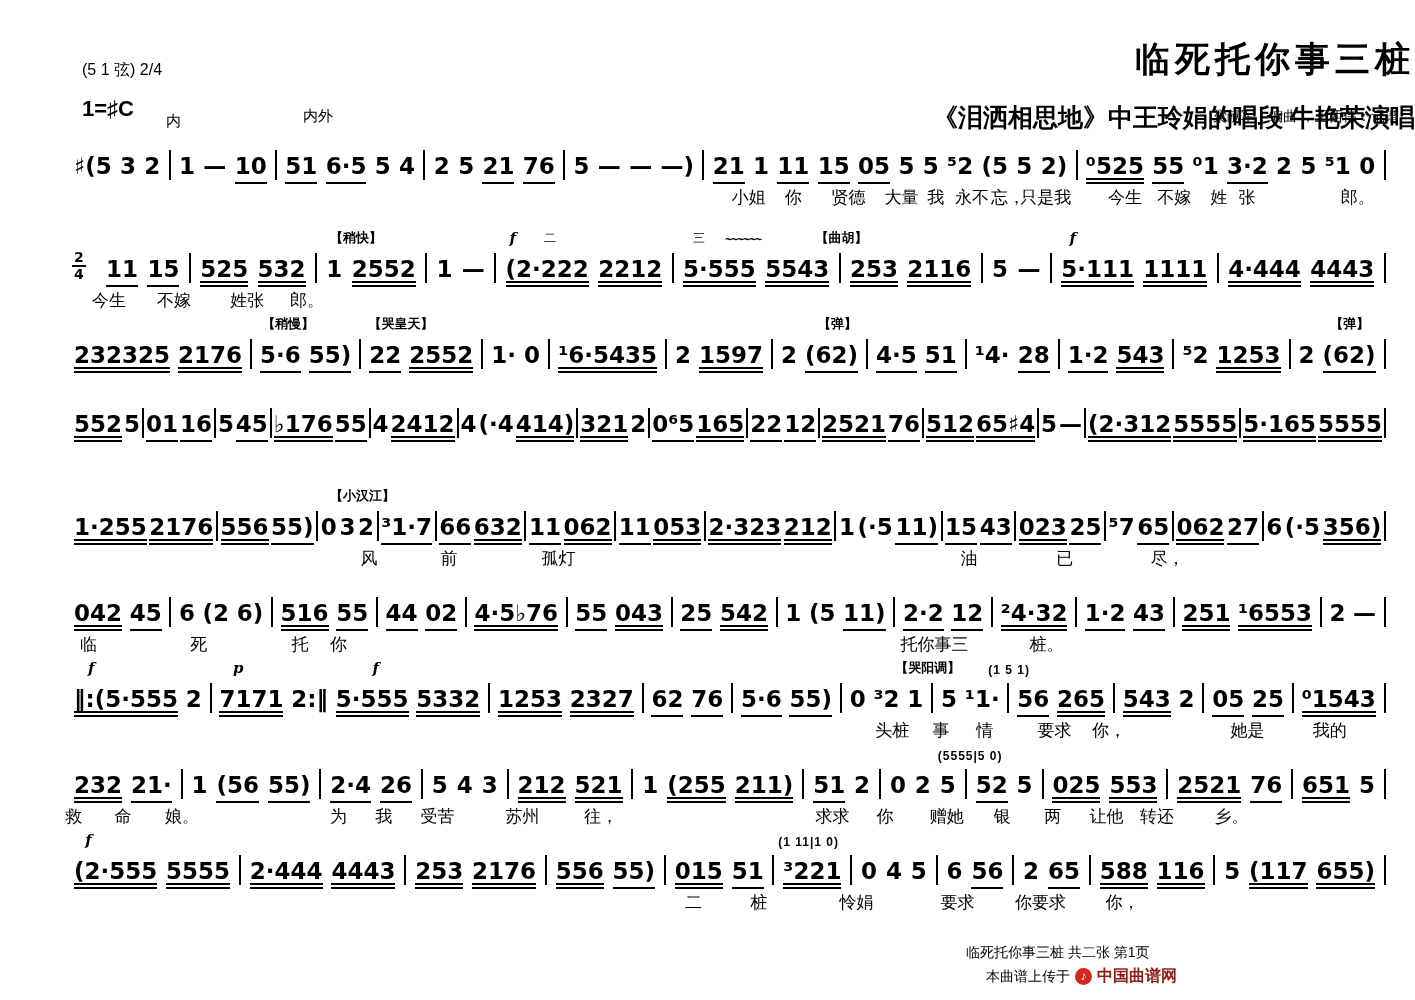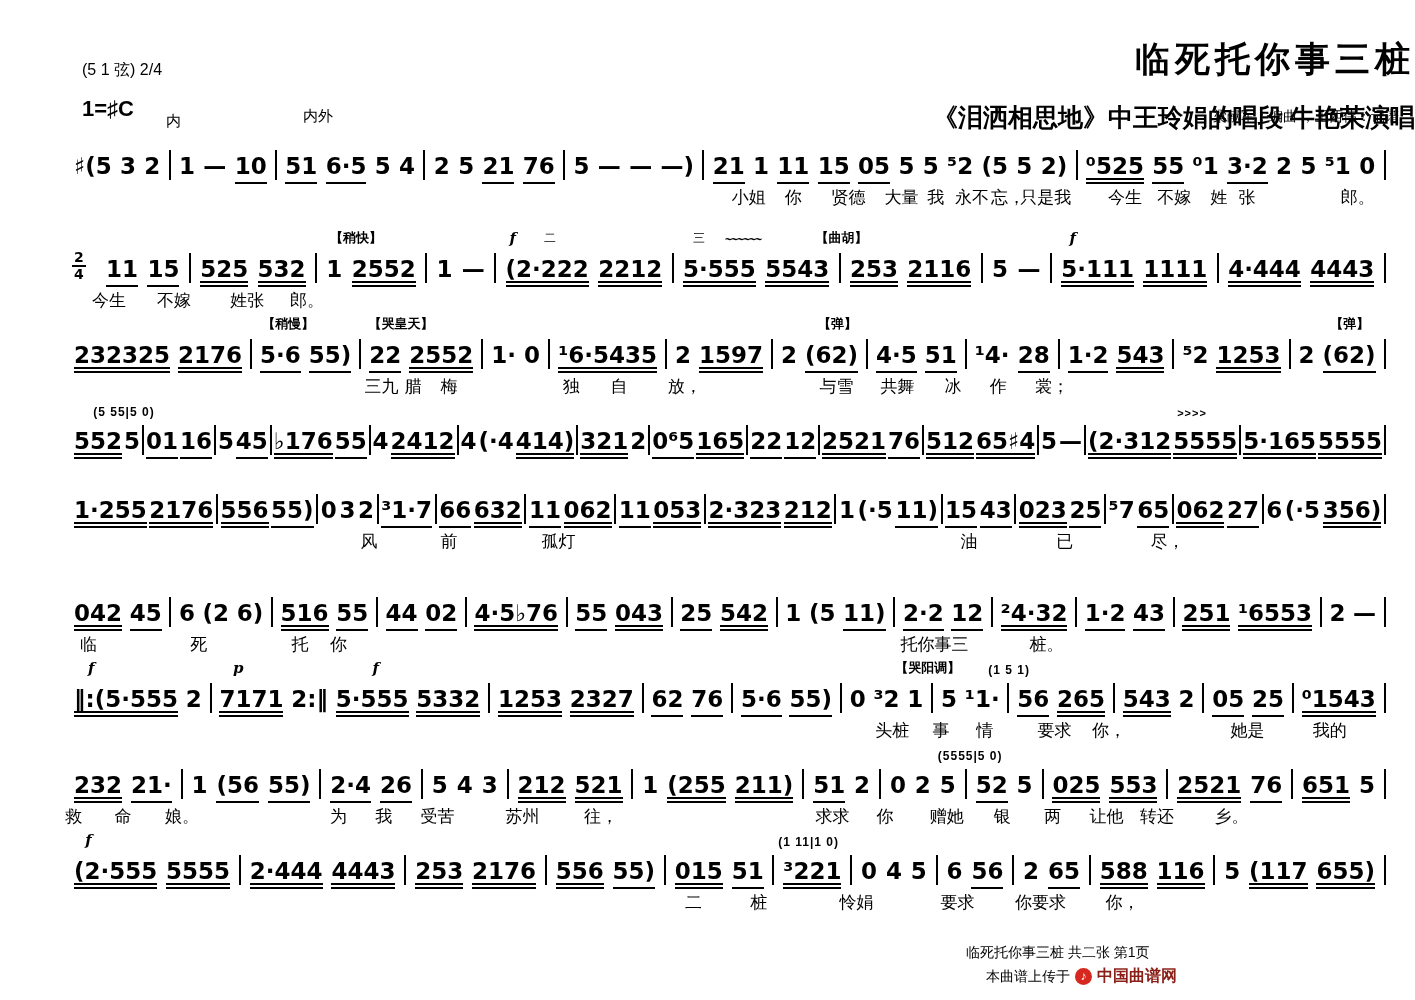--- a/index.html
+++ b/index.html
@@ -216,40 +216,23 @@
       <span class="tok u1">1·2</span>
       <span class="tok u2">543</span>
       <span class="bar"></span>
       <span class="tok">⁵2</span>
       <span class="tok u2">1253</span>
       <span class="bar"></span>
       <span class="tok">2</span>
       <span class="tok u1">(62)</span>
       <span class="bar"></span>
     </div>
-  <div class="lyrics">
-    <span style="left:22.9%">三九</span>
-    <span style="left:25.9%">腊</span>
-    <span style="left:28.6%">梅</span>
-    <span style="left:37.8%">独</span>
-    <span style="left:41.4%">自</span>
-    <span style="left:45.7%">放，</span>
-    <span style="left:57.1%">与雪</span>
-    <span style="left:61.7%">共舞</span>
-    <span style="left:66.5%">冰</span>
-    <span style="left:69.9%">作</span>
-    <span style="left:73.3%">裳；</span>
-  </div>
 </div>
 
 <div class="line" style="top:400px">
-  <div class="annots">
-    <span class="fig" style="left:2.5%">(5 55|5 0)</span>
-    <span class="acc" style="left:84%">&gt;&gt;&gt;&gt;</span>
-  </div>
   <div class="notes-row">
       <span class="tok u2">552</span>
       <span class="tok">5</span>
       <span class="bar"></span>
       <span class="tok u1">01</span>
       <span class="tok u1">16</span>
       <span class="bar"></span>
       <span class="tok">5</span>
       <span class="tok u1">45</span>
       <span class="bar"></span>
@@ -284,20 +267,23 @@
       <span class="tok u2">(2·312</span>
       <span class="tok u2">5555</span>
       <span class="bar"></span>
       <span class="tok u2">5·165</span>
       <span class="tok u2">5555</span>
       <span class="bar"></span>
     </div>
 </div>
 
 <div class="line" style="top:486px">
+  <div class="annots">
+    <span class="qupai" style="left:20.3%">【小汉江】</span>
+  </div>
   <div class="notes-row">
       <span class="tok u2">1·255</span>
       <span class="tok u2">2176</span>
       <span class="bar"></span>
       <span class="tok u2">556</span>
       <span class="tok u1">55)</span>
       <span class="bar"></span>
       <span class="tok">0</span>
       <span class="tok">3</span>
       <span class="tok">2</span>

